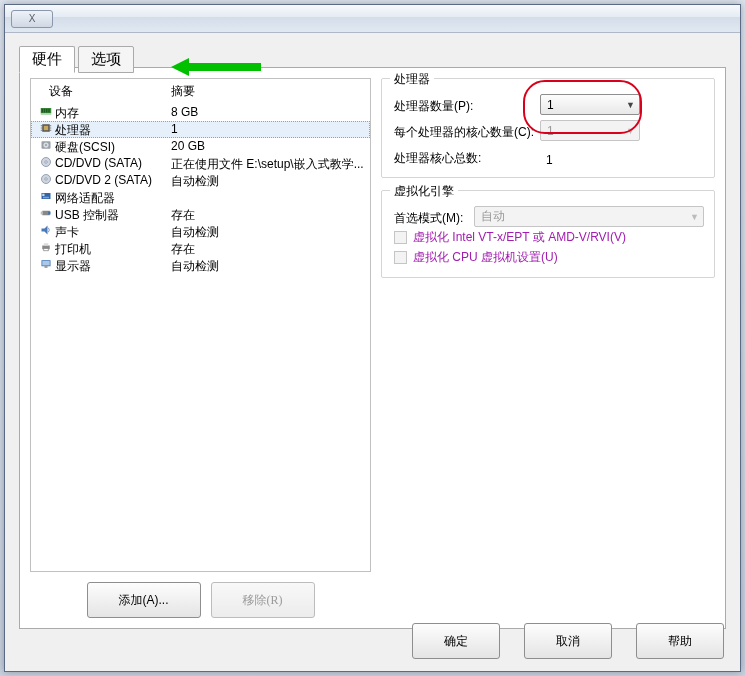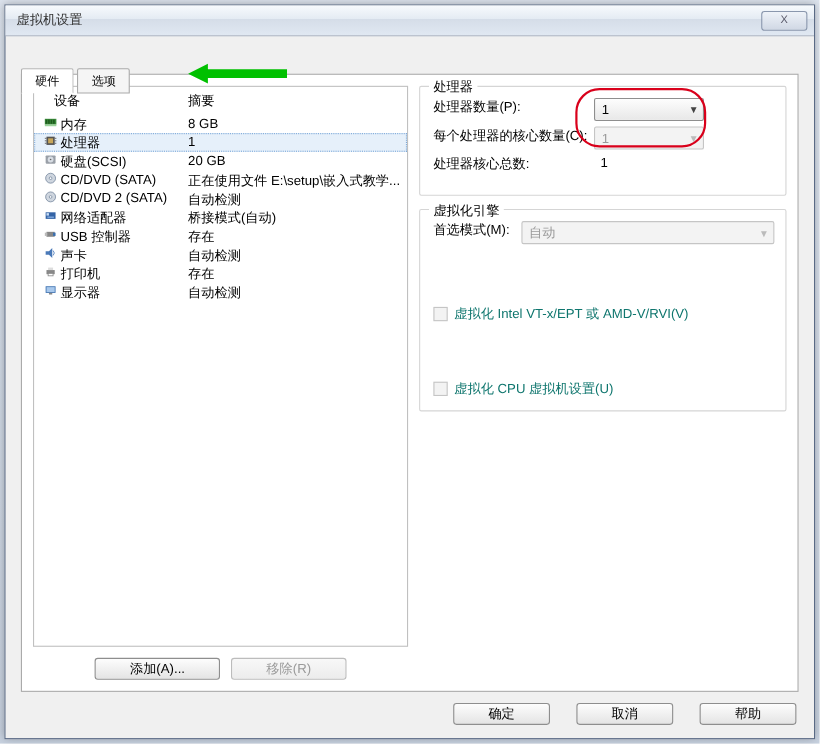--- a/index.html
+++ b/index.html
@@ -34,23 +34,23 @@
   color: #5a5a6a; font-size: 10px;
   font-family: Arial;
 }
 .body { position: absolute; top: 28px; left: 0; right: 0; bottom: 0; padding: 12px 14px; }
 .tabs { position: relative; height: 22px; }
 .tab {
   display: inline-block;
   padding: 3px 12px;
   border: 1px solid #aaa;
   background: #fff;
-  position: relative; top: 17px;
+  position: relative; top: 1px;
   border-top-left-radius: 2px; border-top-right-radius: 2px;
-  font-size: 11px;
+  font-size: 15px;
 }
 .tab.active { border-bottom: 1px solid #fff; z-index: 2; }
 .tab.inactive { background: #f5f5f5; border-bottom: 1px solid #aaa; }
 .tab-panel {
   border: 1px solid #aaa; background: #fff;
   height: 562px;
   padding: 10px;
   display: flex; gap: 10px;
 }
 .left-col { width: 368px; display: flex; flex-direction: column; }
@@ -72,47 +72,47 @@
   padding: 1px 6px 1px 6px;
   height: 17px;
   font-size: 12px;
 }
 .dev-row.selected { background: #e6f0fa; border: 1px dotted #7aa7d8; padding: 0 5px 0 5px; }
 .dev-row .icon-cell { width: 18px; display:flex; align-items:center; justify-content:center; }
 .dev-row .name-cell { width: 116px; white-space: nowrap; overflow: hidden; }
 .dev-row .sum-cell { flex: 1; white-space: nowrap; overflow: hidden; text-overflow: ellipsis; color: #000; }
 .btn-row { display: flex; gap: 10px; justify-content: center; margin-top: 10px; }
 .btn {
-  min-width: 80px; height: 20px;
+  min-width: 80px; height: 36px;
   background: linear-gradient(to bottom, #fdfdfd, #e4e4e4);
   border: 1px solid #8e8e8e; border-radius: 3px;
   font-size: 12px; color: #000;
   display: inline-flex; align-items: center; justify-content: center;
   padding: 0 31px;
 }
-.btn.disabled { color: #9a9a9a; border-color: #bcbcbc; background: linear-gradient(to bottom,#f8f8f8,#ececec); }
+.btn.disabled { color: #9a9a9a; border-color: #bcbcbc; background: linear-gradient(to bottom,#f8f8f8,#ececec); font-family: Liberation Serif, serif; }
 .right-col { flex: 1; display: flex; flex-direction: column; gap: 12px; }
 .group { border: 1px solid #d5d5d5; border-radius: 2px; padding: 10px 10px 10px 12px; position: relative; }
 .group-title { position: absolute; top: -8px; left: 8px; background: #fff; padding: 0 4px; font-size: 12px; }
-.field-row { display: flex; align-items: flex-start; height: 26px; font-size: 12px; }
+.field-row { display: flex; align-items: flex-end; height: 26px; font-size: 12px; }
 .field-row .lbl { width: 146px; }
 .field-row .ctrl { flex: 1; }
 .select {
   height: 21px; width: 100px;
   background: linear-gradient(to bottom,#fdfdfd,#e8e8e8);
   border: 1px solid #8e8e8e; border-radius: 2px;
   display: flex; align-items: center; justify-content: space-between;
   padding: 0 4px 0 6px; font-size: 12px;
 }
 .select.disabled { color: #9a9a9a; border-color: #c5c5c5; background: #f3f3f3; }
 .select-wide { width: 230px; }
 .select .caret { font-size: 9px; color: #444; }
 .select.disabled .caret { color: #bbb; }
 .check-row { display: flex; align-items: center; gap: 6px; height: 20px; font-size: 12px; }
-.check-row.disabled { color: #0f766e; margin-top: 48px; }
+.check-row.disabled { color: #a21caf; }
 .chk { width: 13px; height: 13px; border: 1px solid #8e8e8e; background: #fff; }
 .chk.disabled { border-color: #c5c5c5; background: #f3f3f3; }
 .footer-btns {
   position: absolute; right: 16px; bottom: 12px;
   display: flex; gap: 24px;
 }
 
 .highlight-oval {
   position: absolute;
   border: 2px solid #d9001b;
@@ -124,21 +124,20 @@
   position: absolute; pointer-events: none;
 }
 
 .ico { width: 14px; height: 12px; display:inline-block; }
 </style>
 </head>
 <body>
 
 <div class="window">
   <div class="titlebar">
-    <span class="title">虚拟机设置</span>
     <div class="close-btn">
       <span>X</span>
     </div>
   </div>
 
   <div class="body">
     <div class="tabs">
       <div class="tab active"><span>硬件</span></div>
       <div class="tab inactive"><span>选项</span></div>
     </div>
@@ -217,21 +216,20 @@
               </div>
               <div class="dev-row">
                 <span class="icon-cell">
                   <svg class="ico" viewBox="0 0 16 16">
                     <rect x="2" y="4" width="12" height="8" fill="#3564a6"></rect>
                     <rect x="4" y="9" width="8" height="2" fill="#7aa2d8"></rect>
                     <rect x="3" y="5" width="3" height="3" fill="#c8dcf4"></rect>
                   </svg>
                 </span>
                 <span class="name-cell">网络适配器</span>
-                <span class="sum-cell">桥接模式(自动)</span>
               </div>
               <div class="dev-row">
                 <span class="icon-cell">
                   <svg class="ico" viewBox="0 0 16 16">
                     <rect x="3" y="5" width="10" height="6" fill="#888"></rect>
                     <rect x="1" y="6" width="3" height="4" fill="#bbb"></rect>
                     <rect x="11" y="6" width="3" height="4" fill="#3a6fb0"></rect>
                   </svg>
                 </span>
                 <span class="name-cell">USB 控制器</span>

